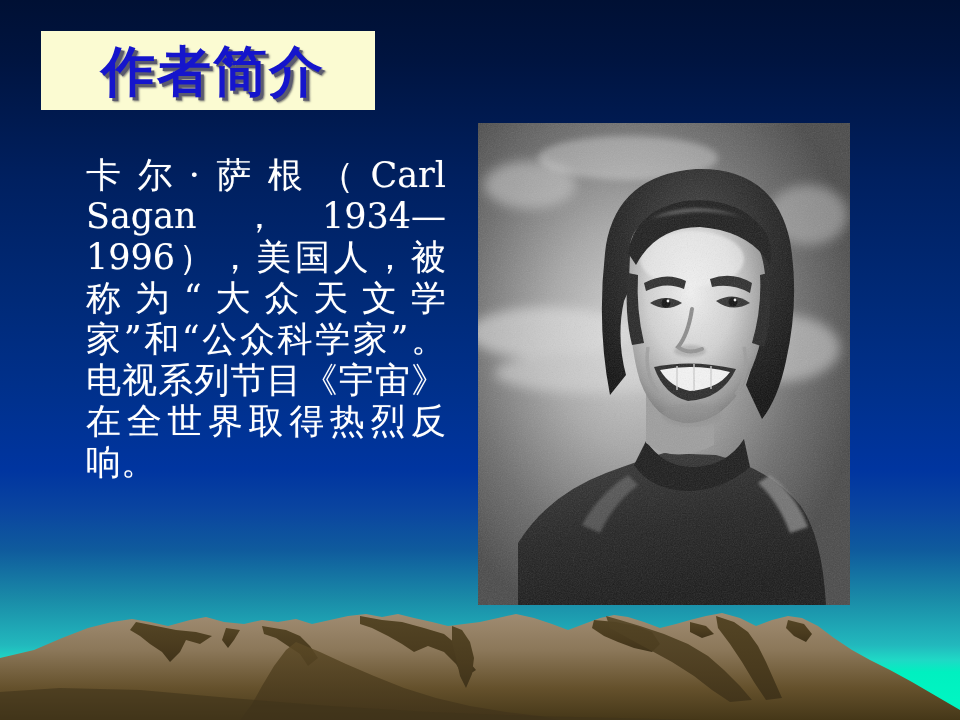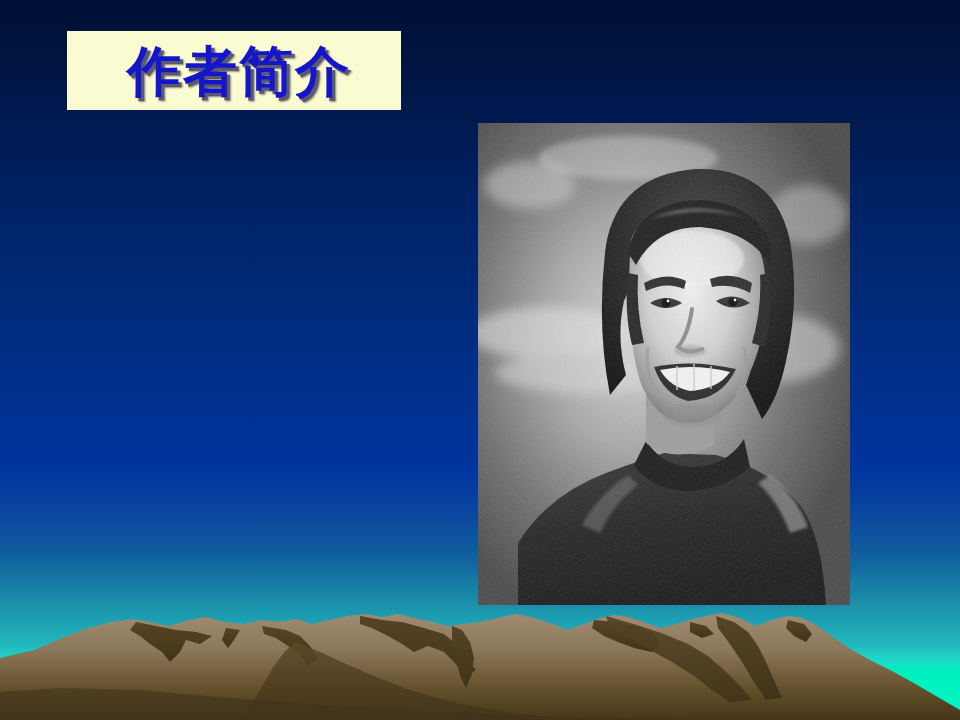--- a/index.html
+++ b/index.html
@@ -35,21 +35,21 @@
     position: absolute;
     left: 0;
     bottom: 0;
     width: 960px;
     height: 120px;
   }
 
   
   .title-box {
     position: absolute;
-    left: 67px;
+    left: 41px;
     top: 31px;
     width: 334px;
     height: 79px;
     background: #FBFBD2;
     display: flex;
     align-items: center;
     justify-content: center;
   }
   .title-text {
     font-family: "DejaVu Serif", "Liberation Serif", serif;
@@ -98,20 +98,23 @@
 </style>
 </head>
 <body>
 
 <div id="slide">
 
   <div class="title-box">
     <div class="title-text">作者简介</div>
   </div>
 
+  <div class="body-text">
+    <p>卡尔·萨根（Carl Sagan，1934—1996），美国人，被称为“大众天文学家”和“公众科学家”。电视系列节目《宇宙》在全世界取得热烈反响。</p>
+  </div>
 
   <div class="photo-frame">
     <svg viewBox="0 0 372 482" preserveAspectRatio="none">
       <defs>
         <radialGradient id="bgHalo" cx="42%" cy="44%" r="62%">
           <stop offset="0%" stop-color="#d8d8d8"></stop>
           <stop offset="38%" stop-color="#a8a8a8"></stop>
           <stop offset="72%" stop-color="#6e6e6e"></stop>
           <stop offset="100%" stop-color="#4a4a4a"></stop>
         </radialGradient>

